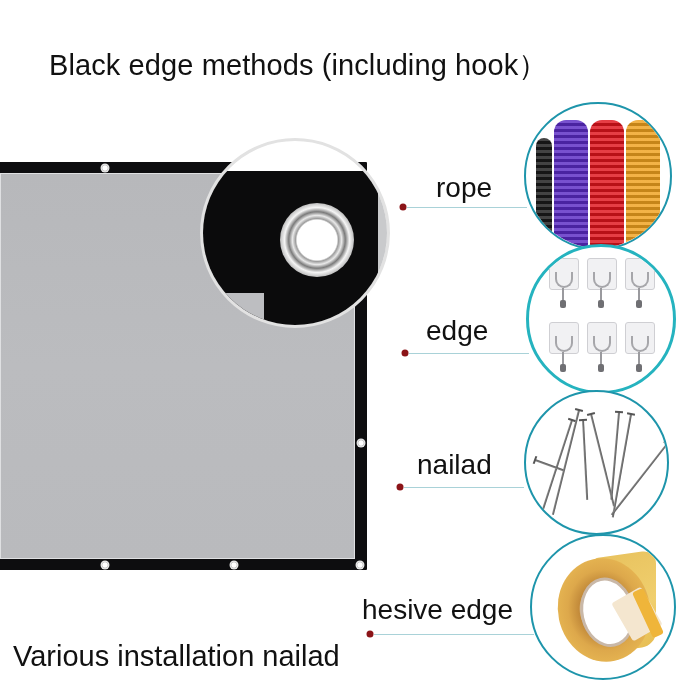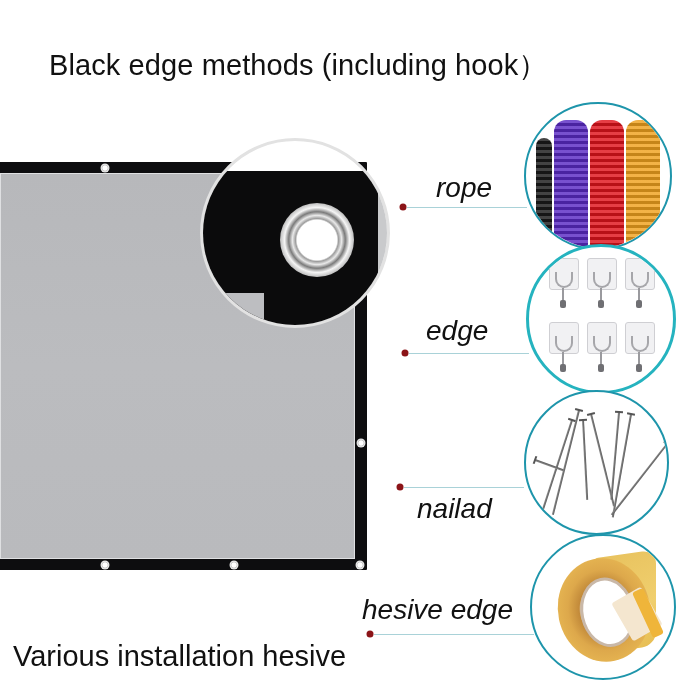--- a/index.html
+++ b/index.html
@@ -48,21 +48,21 @@
   .mag-eyelet {
     position: absolute; left: 77px; top: 62px; width: 74px; height: 74px; border-radius: 50%;
     background: radial-gradient(circle, #ffffff 0 38%, #9d9d9d 41%, #e9e9e9 47%, #7b7b7b 54%, #f5f5f5 62%, #b5b5b5 72%, #6e6e6e 82%, #2a2a2a 100%);
   }
   
   .dot {
     width: 7px; height: 7px; border-radius: 50%; background: #8b1418;
     transform: translate(-50%, -50%);
   }
   .connector { height: 1px; background: #a9d2d8; }
-  .label { font-size: 28px; white-space: nowrap; color: #111; font-style: italic; }
+  .label { font-size: 28px; white-space: nowrap; color: #111; }
   
   .circle {
     border-radius: 50%; border: 2px solid #1e95ab; box-sizing: border-box; overflow: hidden; background: #fff;
   }
   .circle.hook { border: 3px solid #25b3bf; }
   .rope-wrap { position: absolute; inset: 0; display: flex; justify-content: center; align-items: flex-end; gap: 2px; padding-top: 14px; }
   .rope {
     width: 34px; height: 128px; border-radius: 12px 12px 4px 4px;
     background-image: repeating-linear-gradient(180deg, rgba(255,255,255,0.18) 0 3px, rgba(0,0,0,0.18) 3px 6px);
   }
@@ -169,21 +169,21 @@
         <div class="hook-plate"></div>
         <div class="hook-u"></div>
         <div class="hook-stem"></div>
         <div class="hook-tip"></div>
       </div>
   </div>
 </div>
 
 <div class="abs dot" style="left:400px; top:487px;"></div>
 <div class="abs connector" style="left:404px; top:487px; width:120px;"></div>
-<div class="abs label" style="left:417px; top:449px;margin-top:44px;">nailad</div>
+<div class="abs label" style="left:417px; top:449px;">nailad</div>
 <div class="abs circle" style="left:524px; top:390px; width:145px; height:145px;">
   <div class="nails">
     <div class="nail" style="left:45px; top:28px; height:100px; transform:rotate(18deg);"></div>
     <div class="nail" style="left:52px; top:18px; height:108px; transform:rotate(14deg);"></div>
     <div class="nail" style="left:56px; top:28px; height:80px; transform:rotate(-3deg);"></div>
     <div class="nail" style="left:64px; top:22px; height:95px; transform:rotate(-14deg);"></div>
     <div class="nail" style="left:92px; top:20px; height:88px; transform:rotate(5deg);"></div>
     <div class="nail" style="left:104px; top:22px; height:105px; transform:rotate(10deg);"></div>
     <div class="nail" style="left:140px; top:52px; height:90px; transform:rotate(38deg);"></div>
     <div class="nail" style="left:8px; top:68px; height:30px; transform:rotate(-70deg);"></div>
@@ -195,13 +195,13 @@
 <div class="abs label" style="left:362px; top:594px;">hesive edge</div>
 <div class="abs circle" style="left:530px; top:534px; width:146px; height:146px;">
   <div class="tape-band"></div>
   <div class="tape-roll">
       <div class="tape-core"></div>
     </div>
   <div class="tape-peel"></div>
   <div class="tape-strip"></div>
 </div>
 
-<div class="abs footer">Various installation hesive</div>
+<div class="abs footer">Various installation nailad</div>
 
 </body></html>

